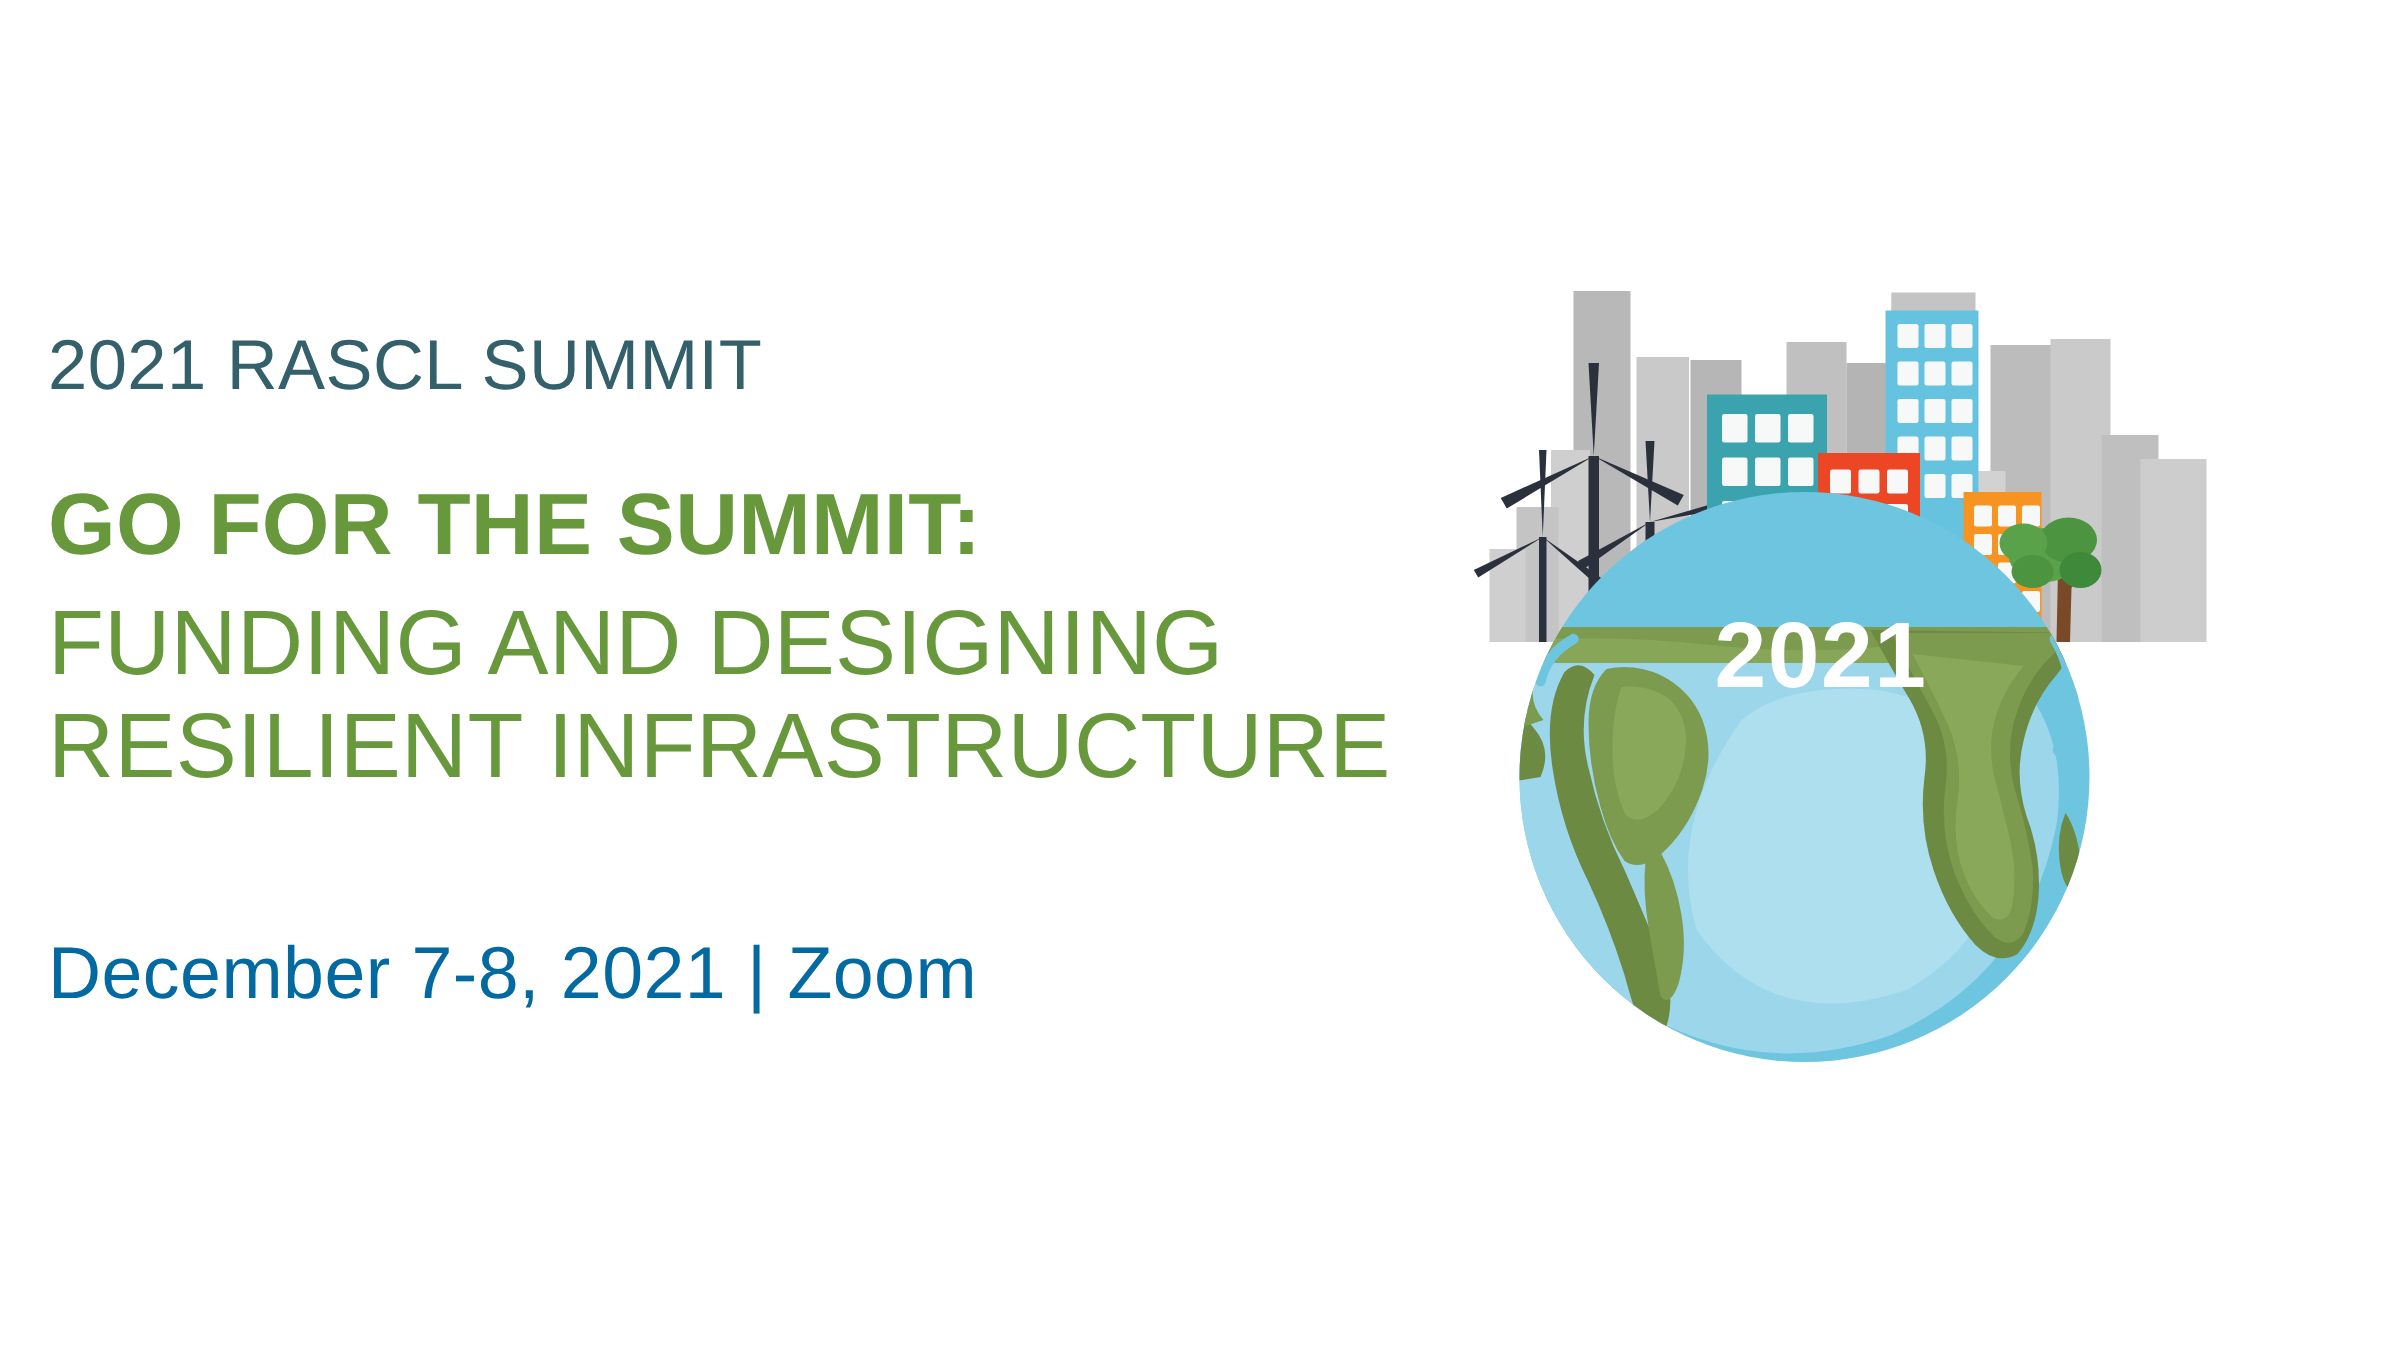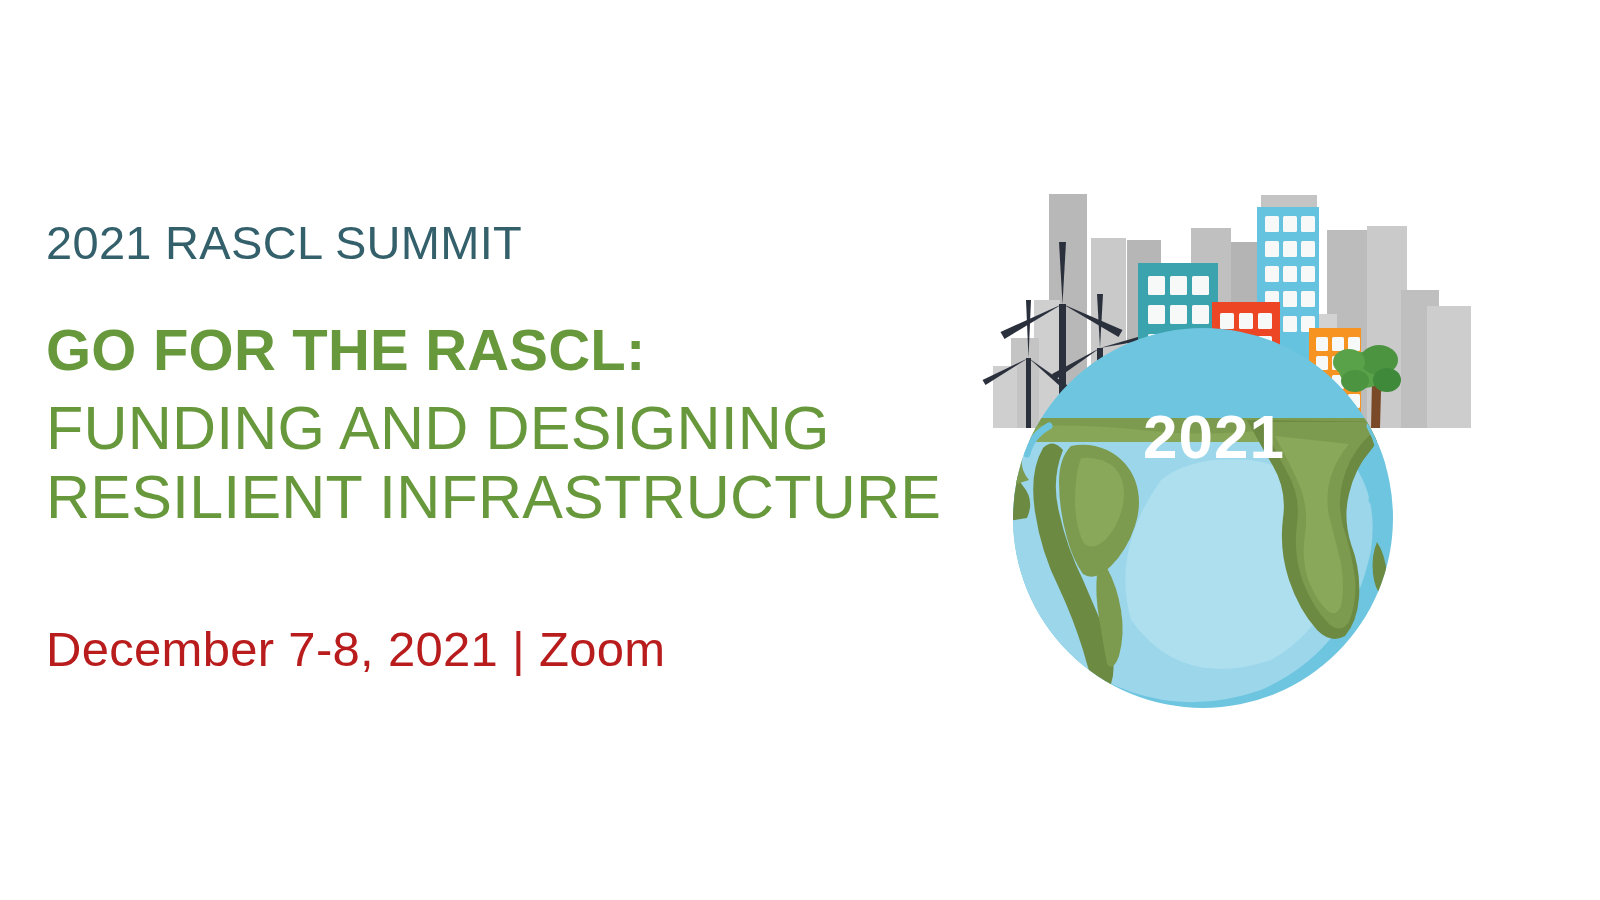--- a/index.html
+++ b/index.html
@@ -11,21 +11,21 @@
   }
   #banner {
     position: relative;
     width: 1600px; height: 900px;
     background: #ffffff;
   }
 
   
   #text-block {
     position: absolute;
-    left: 46px; top: 218px;
+    left: 32px; top: 218px;
     width: 900px;
   }
   #eyebrow {
     font-size: 47px;
     font-weight: 400;
     letter-spacing: 0.3px;
     color: #33606b;
     line-height: 1.05;
     white-space: nowrap;
   }
@@ -45,21 +45,21 @@
     color: #67993c;
     line-height: 1.13;
     white-space: nowrap;
   }
   #headline-sub1 { margin-top: 12px; }
   #date-line {
     margin-top: 92px;
     font-size: 49px;
     font-weight: 400;
     letter-spacing: 0.3px;
-    color: #b91c1c;
+    color: #0369a1;
     line-height: 1.05;
     white-space: nowrap;
   }
 
   
   #illustration {
     position: absolute;
     left: 931px; top: 150px;
     width: 545px; height: 560px;
   }
@@ -68,21 +68,21 @@
 </head>
 <body>
 
 <div id="banner">
 
   <div id="text-block">
 
     <div id="eyebrow">2021 RASCL SUMMIT</div>
 
     <div id="headline-wrap">
-      <div id="headline-main">GO FOR THE RASCL:</div>
+      <div id="headline-main">GO FOR THE SUMMIT:</div>
       <div id="headline-sub1" class="headline-sub">FUNDING AND DESIGNING</div>
       <div id="headline-sub2" class="headline-sub">RESILIENT INFRASTRUCTURE</div>
     </div>
 
     <div id="date-line">December 7-8, 2021 | Zoom</div>
   </div>
 
   <div id="illustration">
     <svg viewBox="0 0 545 560" xmlns="http://www.w3.org/2000/svg">
 

